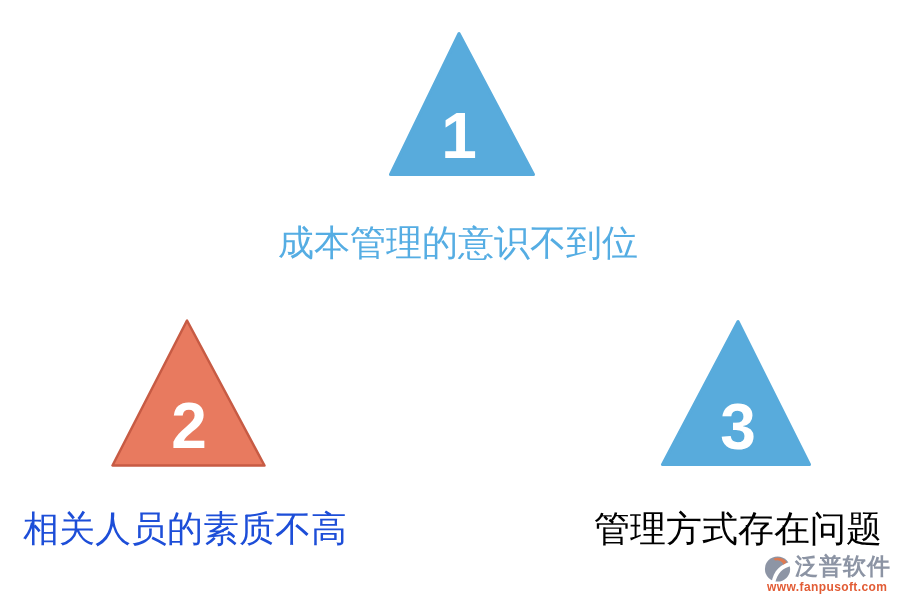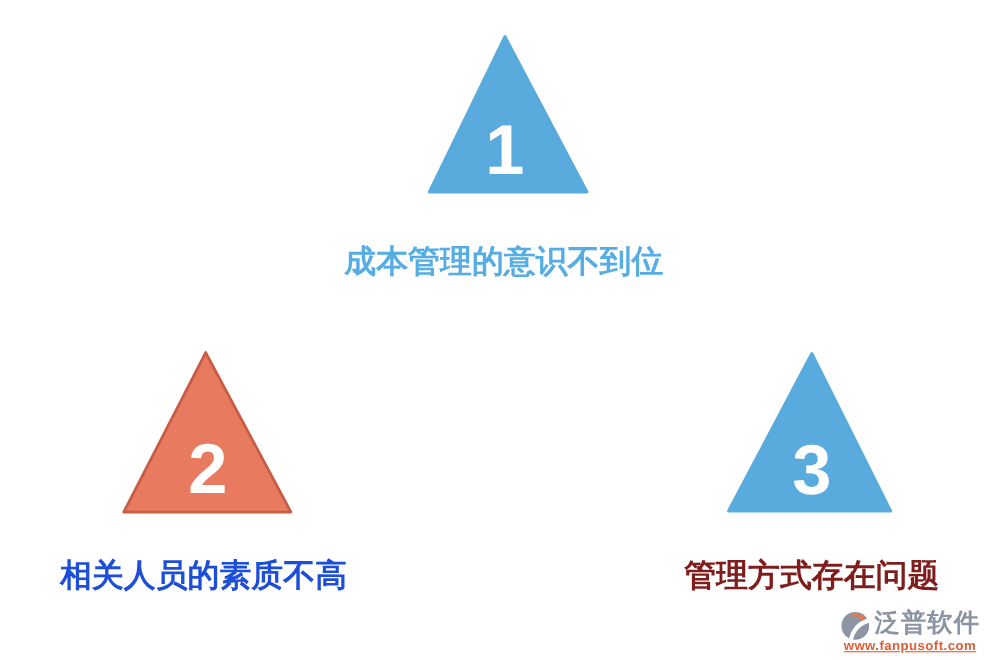--- a/index.html
+++ b/index.html
@@ -7,38 +7,38 @@
     position:relative;width:900px;height:600px;background:#ffffff;overflow:hidden;
     font-family:"Liberation Sans","DejaVu Sans",sans-serif;
   }
   .tri{position:absolute;}
   .tri svg{display:block;overflow:visible;}
   .tri-number{
     font-family:"Liberation Sans","DejaVu Sans",sans-serif;
     font-weight:bold;font-size:64px;text-anchor:middle;
   }
   .label{
-    position:absolute;font-weight:bold;font-size:29px;line-height:1.15;
+    position:absolute;font-weight:normal;font-size:36px;line-height:1.15;
     text-align:center;white-space:nowrap;letter-spacing:0;
   }
   #tri1{left:389px;top:32px;}
   #tri2{left:111px;top:319px;}
   #tri3{left:661px;top:320px;}
   #label1{left:258px;top:222px;width:400px;}
   #label2{left:10px;top:508px;width:350px;}
   #label3{left:585px;top:508px;width:306px;}
   .watermark{position:absolute;left:764px;top:553px;width:132px;height:44px;}
   .wm-logo{position:absolute;left:0;top:2px;}
   .wm-brand{
     position:absolute;left:31px;top:0;font-size:23px;font-weight:bold;
     letter-spacing:1px;line-height:1.15;white-space:nowrap;
   }
   .wm-url{
     position:absolute;left:3px;top:27px;font-size:12px;font-weight:bold;
-    letter-spacing:0.4px;white-space:nowrap;text-decoration:underline;
+    letter-spacing:0.4px;white-space:nowrap;
   }
 </style>
 </head>
 <body>
 
 <div class="canvas">
 
   <div class="tri" id="tri1">
     <svg width="146" height="144" viewBox="0 0 146 144">
       <polygon points="70,1.5 1.5,142.5 144.5,142.5" stroke-width="3" stroke-linejoin="round" fill="#58ABDC" stroke="#58ABDC"></polygon>
@@ -54,21 +54,21 @@
     </svg>
   </div>
   <div class="label" id="label2" style="color: #1d4ed8;">相关人员的素质不高</div>
 
   <div class="tri" id="tri3">
     <svg width="150" height="146" viewBox="0 0 150 146">
       <polygon points="77,1.5 1.5,144.5 148.5,144.5" stroke-width="3" stroke-linejoin="round" fill="#58ABDC" stroke="#58ABDC"></polygon>
       <text class="tri-number" x="77" y="129" fill="#FFFFFF">3</text>
     </svg>
   </div>
-  <div class="label" id="label3" style="color: #7f1d1d;">管理方式存在问题</div>
+  <div class="label" id="label3" style="color: #000000;">管理方式存在问题</div>
 
   <div class="watermark">
     <span class="wm-logo">
       <svg width="28" height="28" viewBox="0 0 30 30">
         <circle cx="14.5" cy="15" r="13.5" fill="#8D95A5"></circle>
         <path d="M8,30 C10,17 18,9 30,7 L30,11.5 C20,13.5 14,20 12,30 Z" fill="#ffffff"></path>
         <path d="M10,4 A12,12 0 0 1 24.5,7.5 L21,10.5 A7.5,7.5 0 0 0 12,6 Z" fill="#DD7A52"></path>
       </svg>
     </span>
     <span class="wm-brand" style="color: rgb(140, 148, 164);">泛普软件</span>

